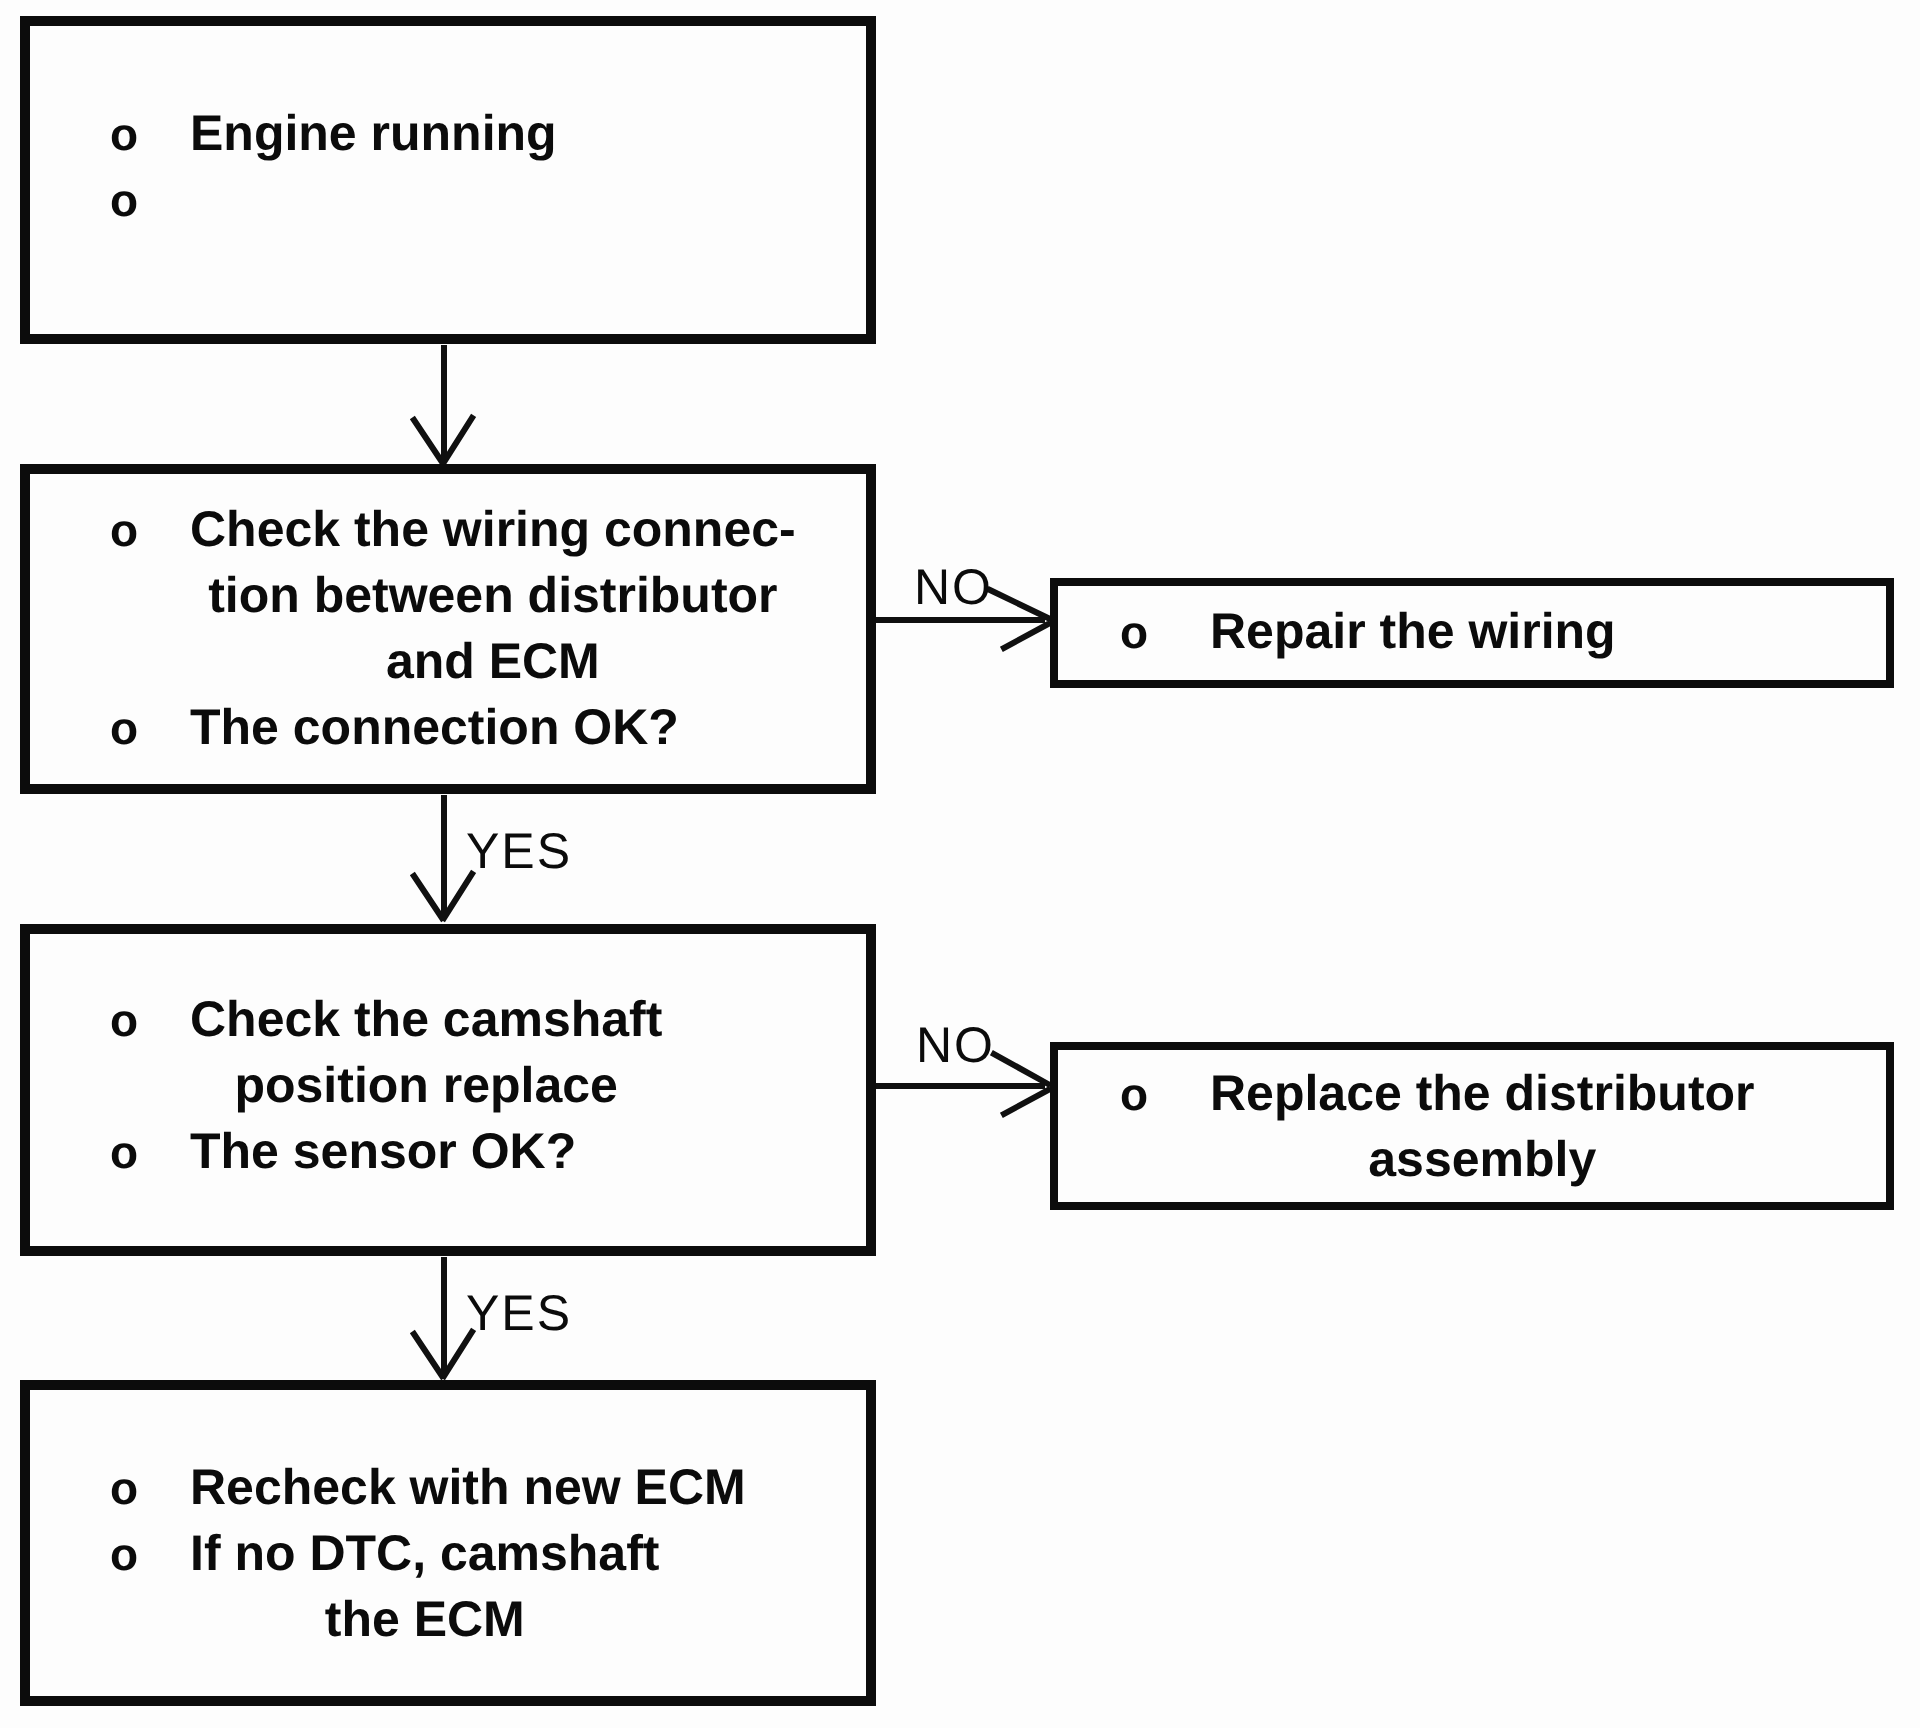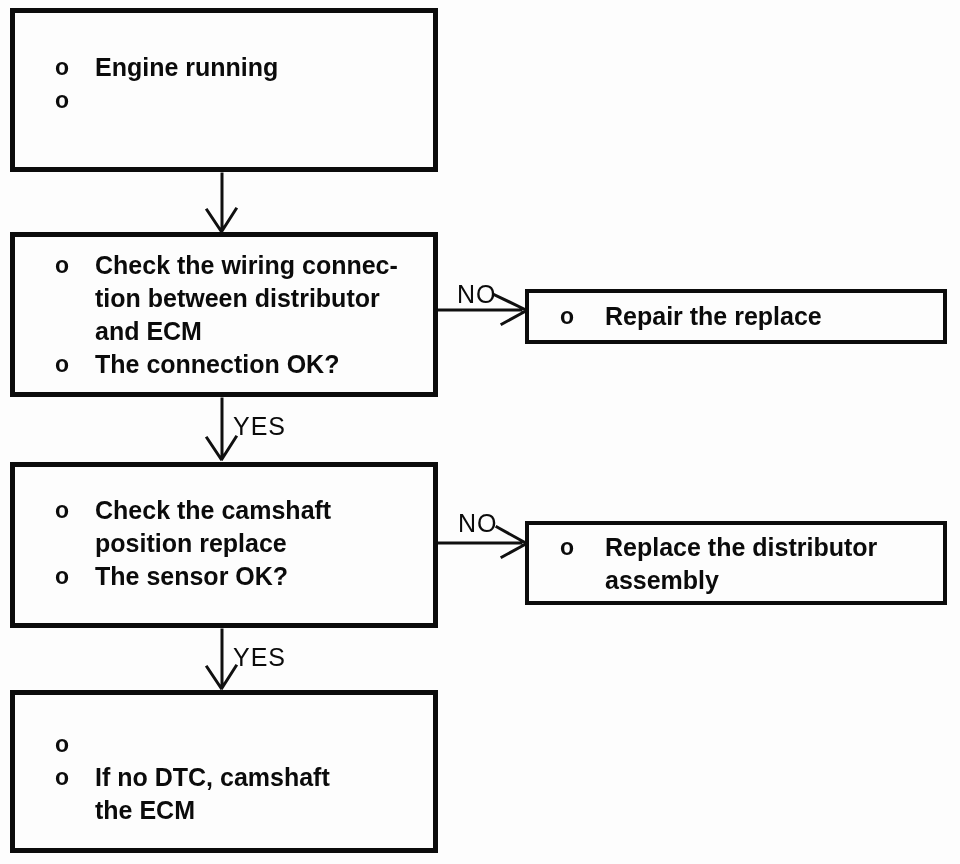--- a/index.html
+++ b/index.html
@@ -33,21 +33,21 @@
     line-height: 33px;
   }
   .node.small { border-width: 4px; }
   .row { display: flex; align-items: flex-start; }
   .bullet {
     flex: none;
     width: 40px;
     font-size: 23px;
   }
   .small .bullet { width: 45px; }
-  .text { white-space: pre-line; }
+  .text { white-space: pre-line; text-align: center; }
   .edge-label {
     position: absolute;
     font-size: 25px;
     font-weight: normal;
     line-height: 27px;
     letter-spacing: 1px;
   }
   
   #node-start          { left: 10px;  top: 8px;   width: 428px; height: 164px; padding: 38px 8px 0 40px; }
   #node-check-wiring   { left: 10px;  top: 232px; width: 428px; height: 165px; padding: 12px 8px 0 40px; }
@@ -97,21 +97,21 @@
     </div>
     <div class="row">
       <span class="bullet">o</span>
       <span class="text">The connection OK?</span>
     </div>
   </div>
 
   <div class="node small" id="node-repair-wiring">
     <div class="row">
       <span class="bullet">o</span>
-      <span class="text">Repair the replace</span>
+      <span class="text">Repair the wiring</span>
     </div>
   </div>
 
   <div class="node" id="node-check-camshaft">
     <div class="row">
       <span class="bullet">o</span>
       <span class="text">Check the camshaft
 position replace</span>
     </div>
     <div class="row">
@@ -124,20 +124,21 @@
     <div class="row">
       <span class="bullet">o</span>
       <span class="text">Replace the distributor
 assembly</span>
     </div>
   </div>
 
   <div class="node" id="node-recheck-ecm">
     <div class="row">
       <span class="bullet">o</span>
+      <span class="text">Recheck with new ECM</span>
     </div>
     <div class="row">
       <span class="bullet">o</span>
       <span class="text">If no DTC, camshaft
 the ECM</span>
     </div>
   </div>
 
   <div class="edge-label" id="label-no-1">NO</div>
   <div class="edge-label" id="label-yes-1">YES</div>

